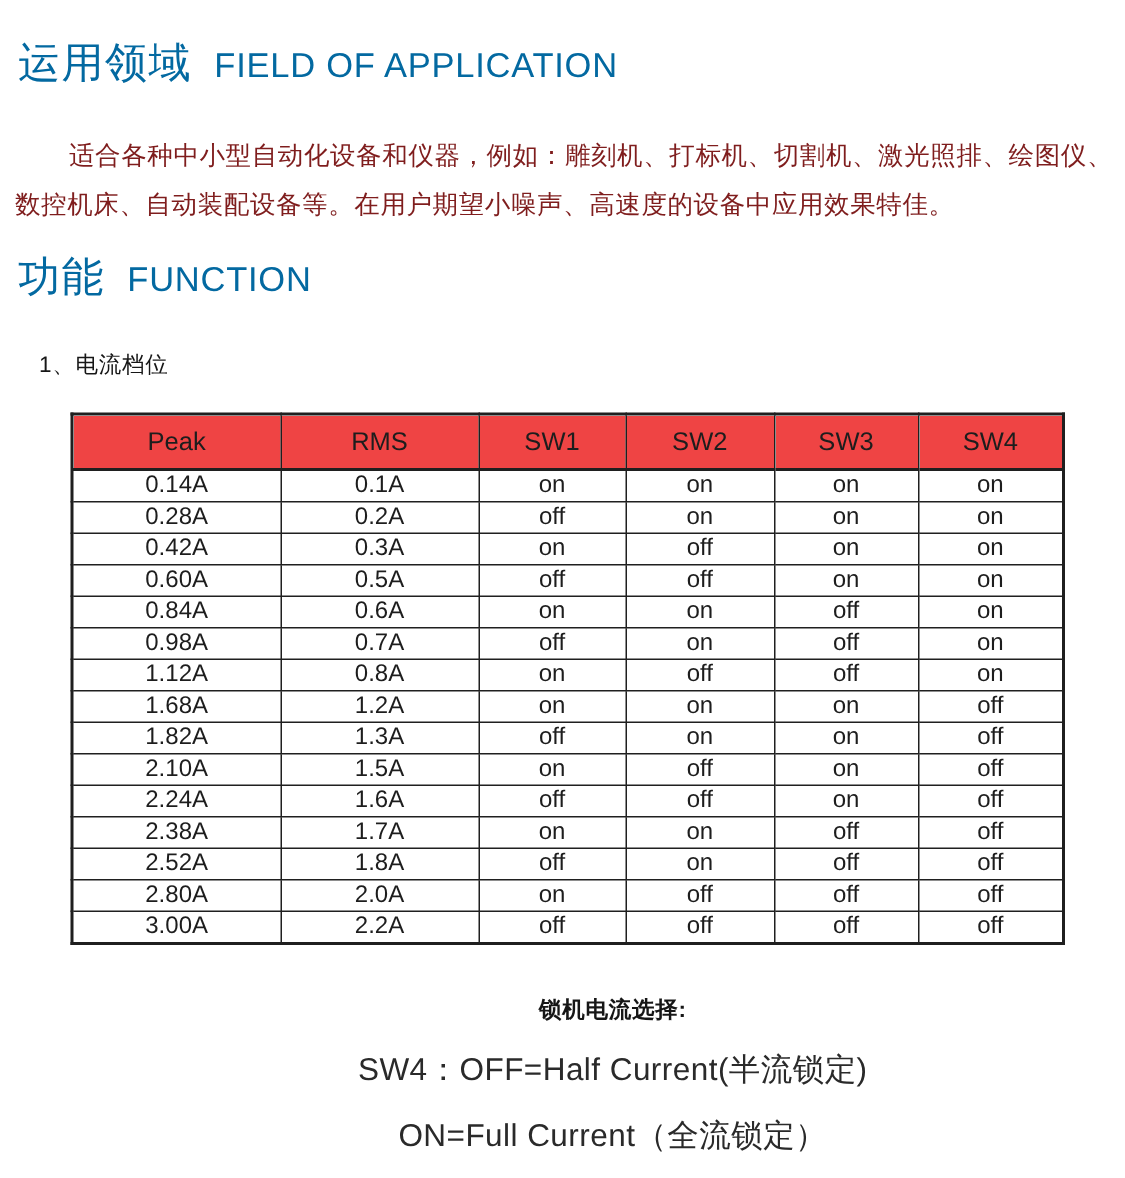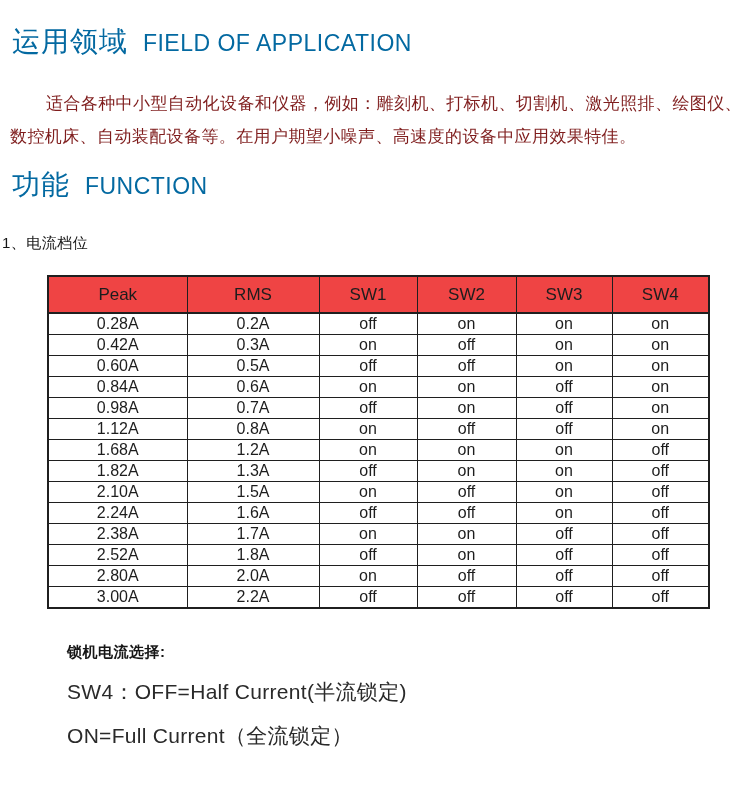--- a/index.html
+++ b/index.html
@@ -27,21 +27,21 @@
     font-size: 17px;
     line-height: 33px;
     text-indent: 36px;
     letter-spacing: 0.4px;
     color: #7f1d1d;
   }
 
   .sec-heading.second { margin-top: 12px; }
 
   .item-label {
-    margin: 30px 0 0 2px;
+    margin: 30px 0 0 26px;
     font-size: 15px;
     color: #161616;
     letter-spacing: 0.5px;
   }
 
   table.current-table {
     margin: 22px 0 0 47px;
     border-collapse: collapse;
     table-layout: fixed;
     width: 661px;
@@ -60,21 +60,21 @@
     font-size: 17px;
     font-weight: normal;
     border-bottom-width: 2px;
   }
   table.current-table td {
     height: 21px;
     font-size: 16px;
     line-height: 20px;
   }
 
-  .footer-notes { margin: 34px 0 0 67px; color: #2a2a2a; }
+  .footer-notes { margin: 34px 0 0 67px; color: #2a2a2a; text-align: center; }
   .footer-title {
     font-size: 15px;
     font-weight: bold;
     color: #161616;
     letter-spacing: 0.5px;
   }
   .footer-line {
     margin-top: 16px;
     font-size: 21px;
     letter-spacing: 0.3px;
@@ -114,20 +114,28 @@
         <th>Peak</th>
         <th>RMS</th>
         <th>SW1</th>
         <th>SW2</th>
         <th>SW3</th>
         <th>SW4</th>
       </tr>
     </thead>
     <tbody>
         <tr>
+          <td>0.14A</td>
+          <td>0.1A</td>
+          <td>on</td>
+          <td>on</td>
+          <td>on</td>
+          <td>on</td>
+        </tr>
+        <tr>
           <td>0.28A</td>
           <td>0.2A</td>
           <td>off</td>
           <td>on</td>
           <td>on</td>
           <td>on</td>
         </tr>
         <tr>
           <td>0.42A</td>
           <td>0.3A</td>

